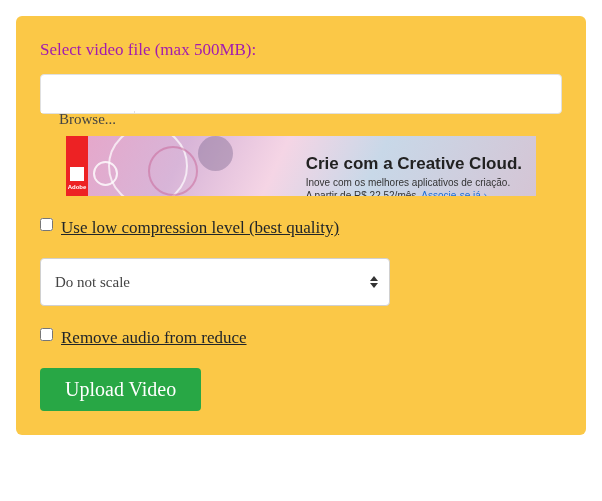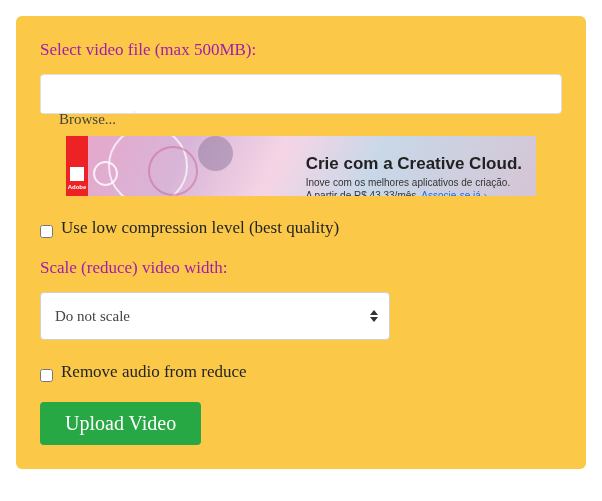--- a/index.html
+++ b/index.html
@@ -114,24 +114,25 @@
       font-size: 10px;
       color: #333;
       line-height: 1.3;
     }
     .ad-link {
       color: #1a6dd8;
       cursor: pointer;
     }
     .checkbox-row {
       display: flex;
-      align-items: flex-end;
+      align-items: flex-start;
       margin-bottom: 20px;
       font-size: 17px;
       color: #212529;
+      text-decoration: underline;
     }
     .checkbox-row input[type="checkbox"] {
       margin-right: 8px;
       width: 13px;
       height: 13px;
       cursor: pointer;
     }
     .select-wrap {
       position: relative;
       width: 350px;
@@ -206,31 +207,30 @@
     <div class="ad-decoration">
       <div class="ad-circle" style="width:80px;height:80px;left:20px;top:10px;border-color:rgba(255,255,255,0.7);"></div>
       <div class="ad-circle" style="width:50px;height:50px;left:60px;top:30px;border-color:rgba(200,100,150,0.5);"></div>
       <div class="ad-circle" style="width:35px;height:35px;left:110px;top:20px;background:rgba(120,100,140,0.4);border:none;"></div>
       <div class="ad-circle" style="width:25px;height:25px;left:5px;top:45px;border-color:rgba(255,255,255,0.8);"></div>
     </div>
     <div class="ad-text-block">
       <div class="ad-headline">Crie com a Creative Cloud.</div>
       <div class="ad-subline">Inove com os melhores aplicativos de criação.</div>
       <div class="ad-subline">
-        <span>A partir de R$ 43,33/mês. </span><span class="ad-link">Associe-se já ›</span>
+        <span>A partir de R$ 22,52/mês. </span><span class="ad-link">Associe-se já ›</span>
       </div>
     </div>
   </div>
 
   <label class="checkbox-row">
     <input type="checkbox" style="">
     <span>Use low compression level (best quality)</span>
   </label>
 
-  <div class="label">Scale (reduce) video width:</div>
 
   <div class="select-wrap">
     <select class="select">
       <option>Do not scale</option>
     </select>
     <div class="select-arrows">
       <div class="arrow-up"></div>
       <div class="arrow-down"></div>
     </div>
   </div>

